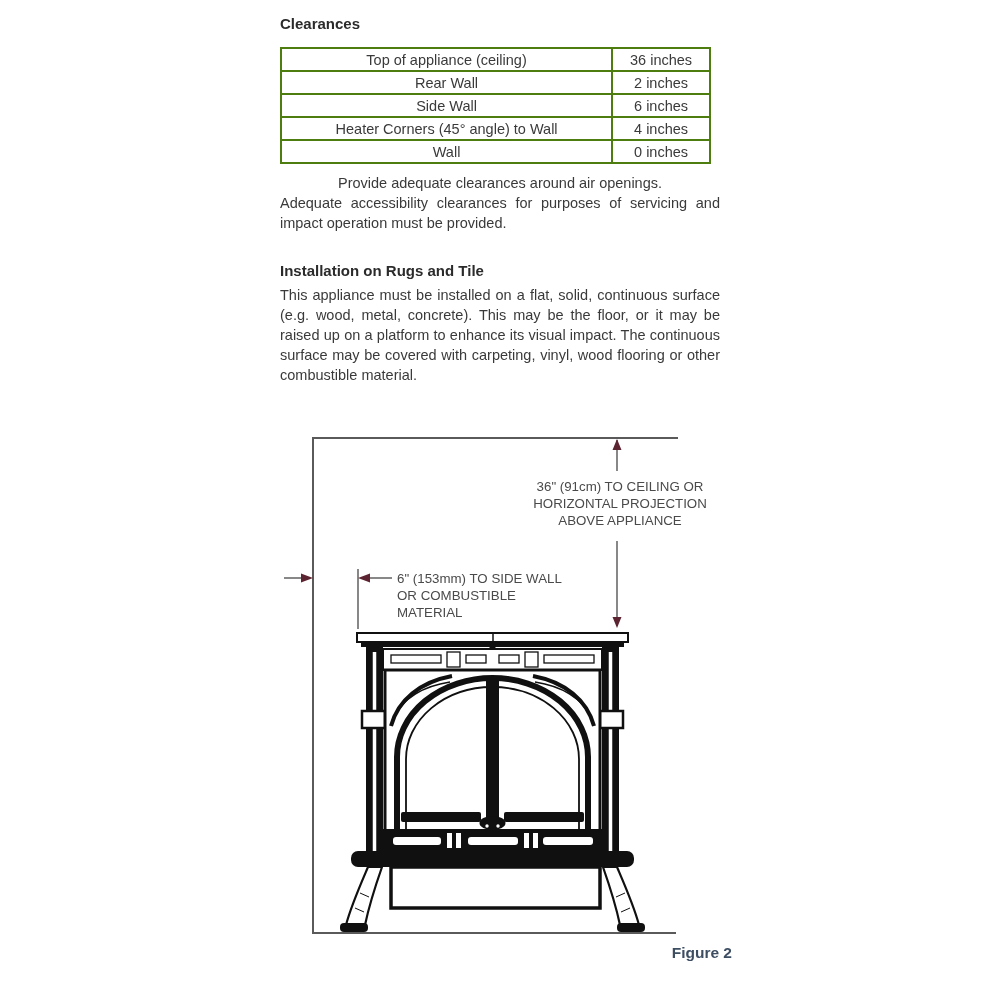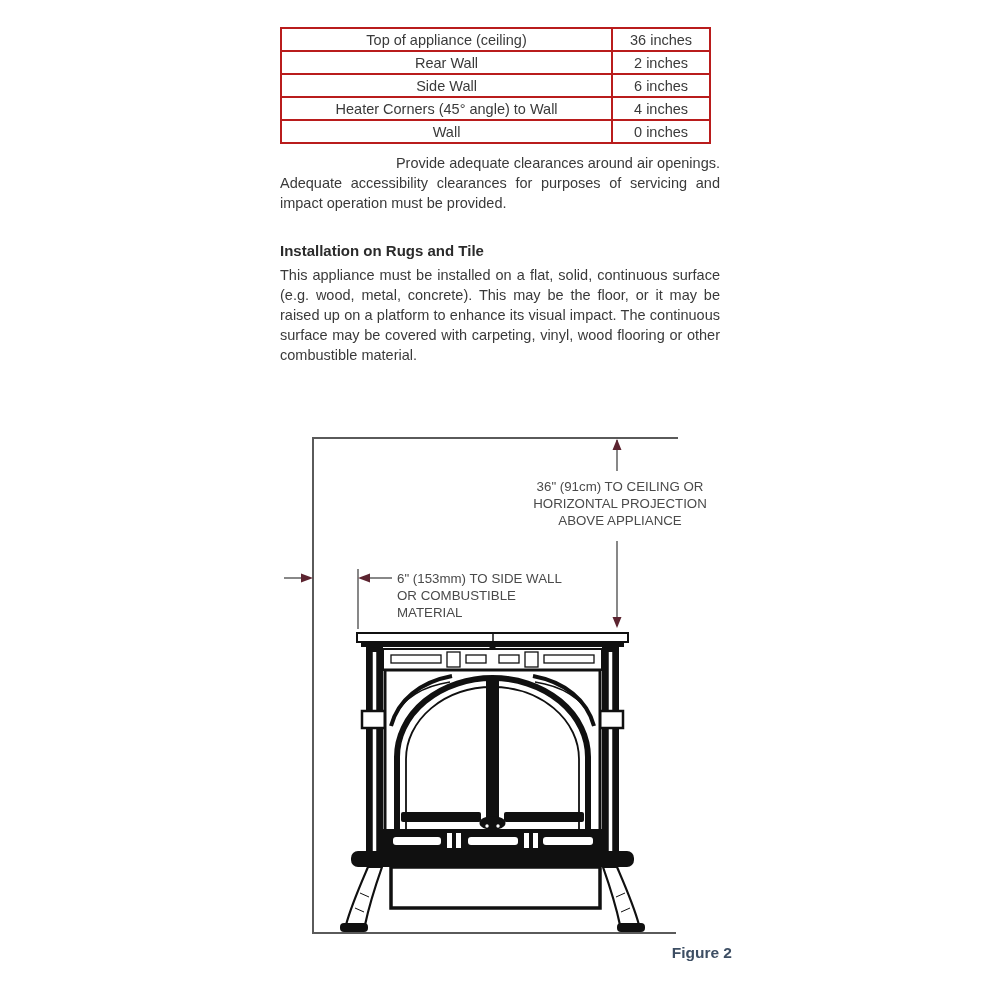--- a/index.html
+++ b/index.html
@@ -1,39 +1,40 @@
 <!DOCTYPE html>
 <html><head>
 <meta charset="utf-8">
 <style>
   html,body{margin:0;padding:0;background:#ffffff;}
   .page{position:relative;width:1000px;height:1000px;background:#ffffff;overflow:hidden;
         font-family:"Liberation Sans",sans-serif;}
   .content{position:absolute;left:280px;top:14px;width:440px;}
   .sec-heading{font-size:15px;font-weight:bold;color:#2b2b2b;margin:0 0 4px 0;line-height:20px;}
   .body-text{font-size:14.5px;line-height:20px;color:#3a3a3a;text-align:justify;margin:0;}
-  .body-text.noj{text-align:right;}
+  .body-text.noj{text-align:center;}
   table.clr{border-collapse:collapse;margin:13px 0 0 0;width:431px;}
-  table.clr td{border:2px solid #b91c1c;height:21px;text-align:center;vertical-align:middle;
+  table.clr td{border:2px solid #4d7c0f;height:21px;text-align:center;vertical-align:middle;
                font-size:14.5px;color:#3a3a3a;padding:0 4px;}
   td.c1{width:333px;}
   td.c2{width:90px;}
   .after-table{margin-top:9px;}
   .h2gap{margin-top:28px;}
   .figure-svg{position:absolute;left:270px;top:420px;}
   .fig-caption{position:absolute;left:292px;top:944px;width:440px;text-align:right;
                font-size:15.5px;font-weight:bold;color:#3d4e63;}
   svg text{font-family:"Liberation Sans",sans-serif;font-size:13.3px;fill:#4a4a4a;}
 </style>
 </head>
 <body>
 
 <div class="page">
 
   <div class="content">
+    <div class="sec-heading">Clearances</div>
 
     <table class="clr">
       <tbody>
         <tr>
           <td class="c1">Top of appliance (ceiling)</td>
           <td class="c2">36 inches</td>
         </tr>
         <tr>
           <td class="c1">Rear Wall</td>
           <td class="c2">2 inches</td>

